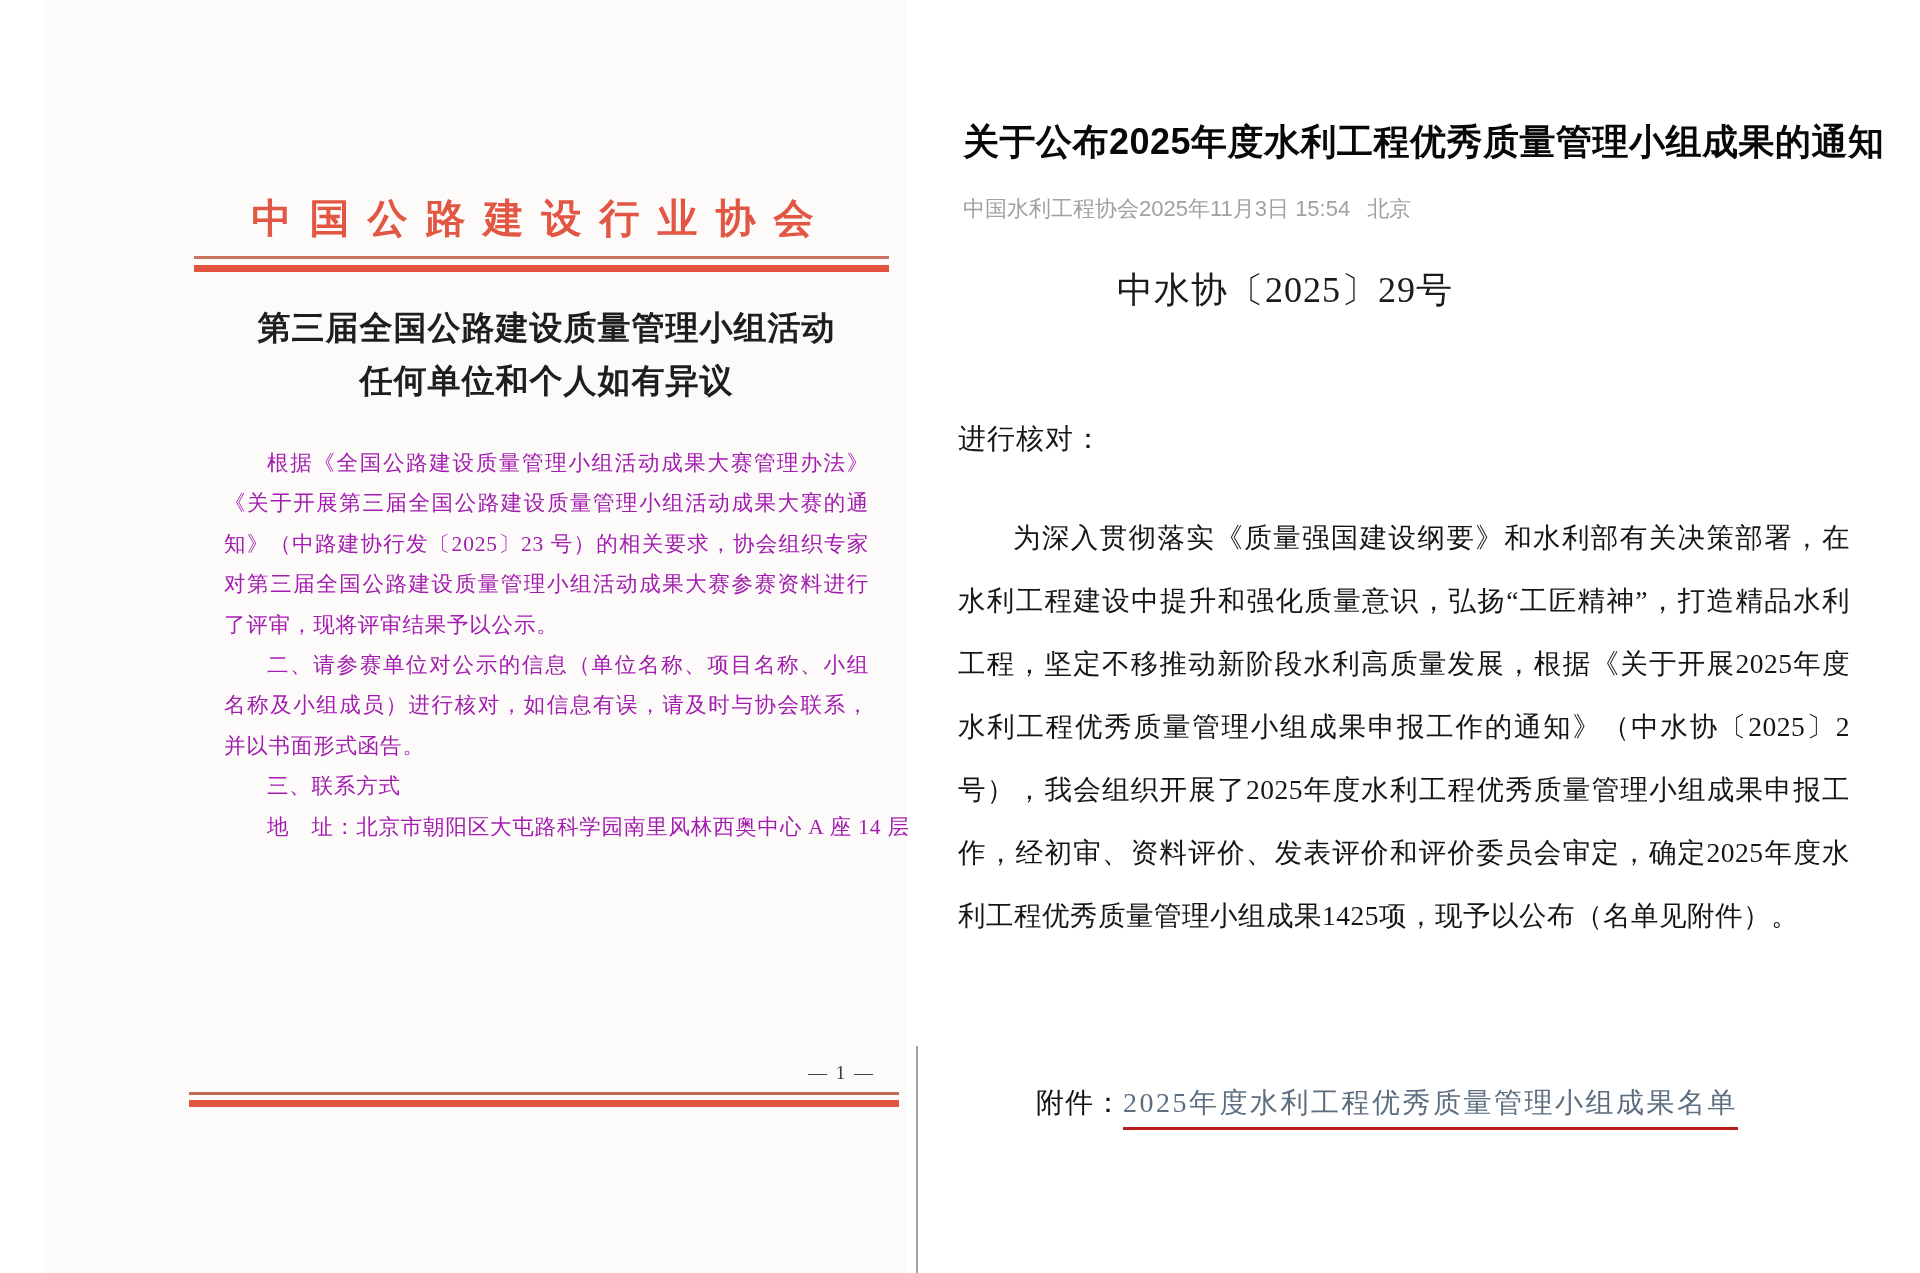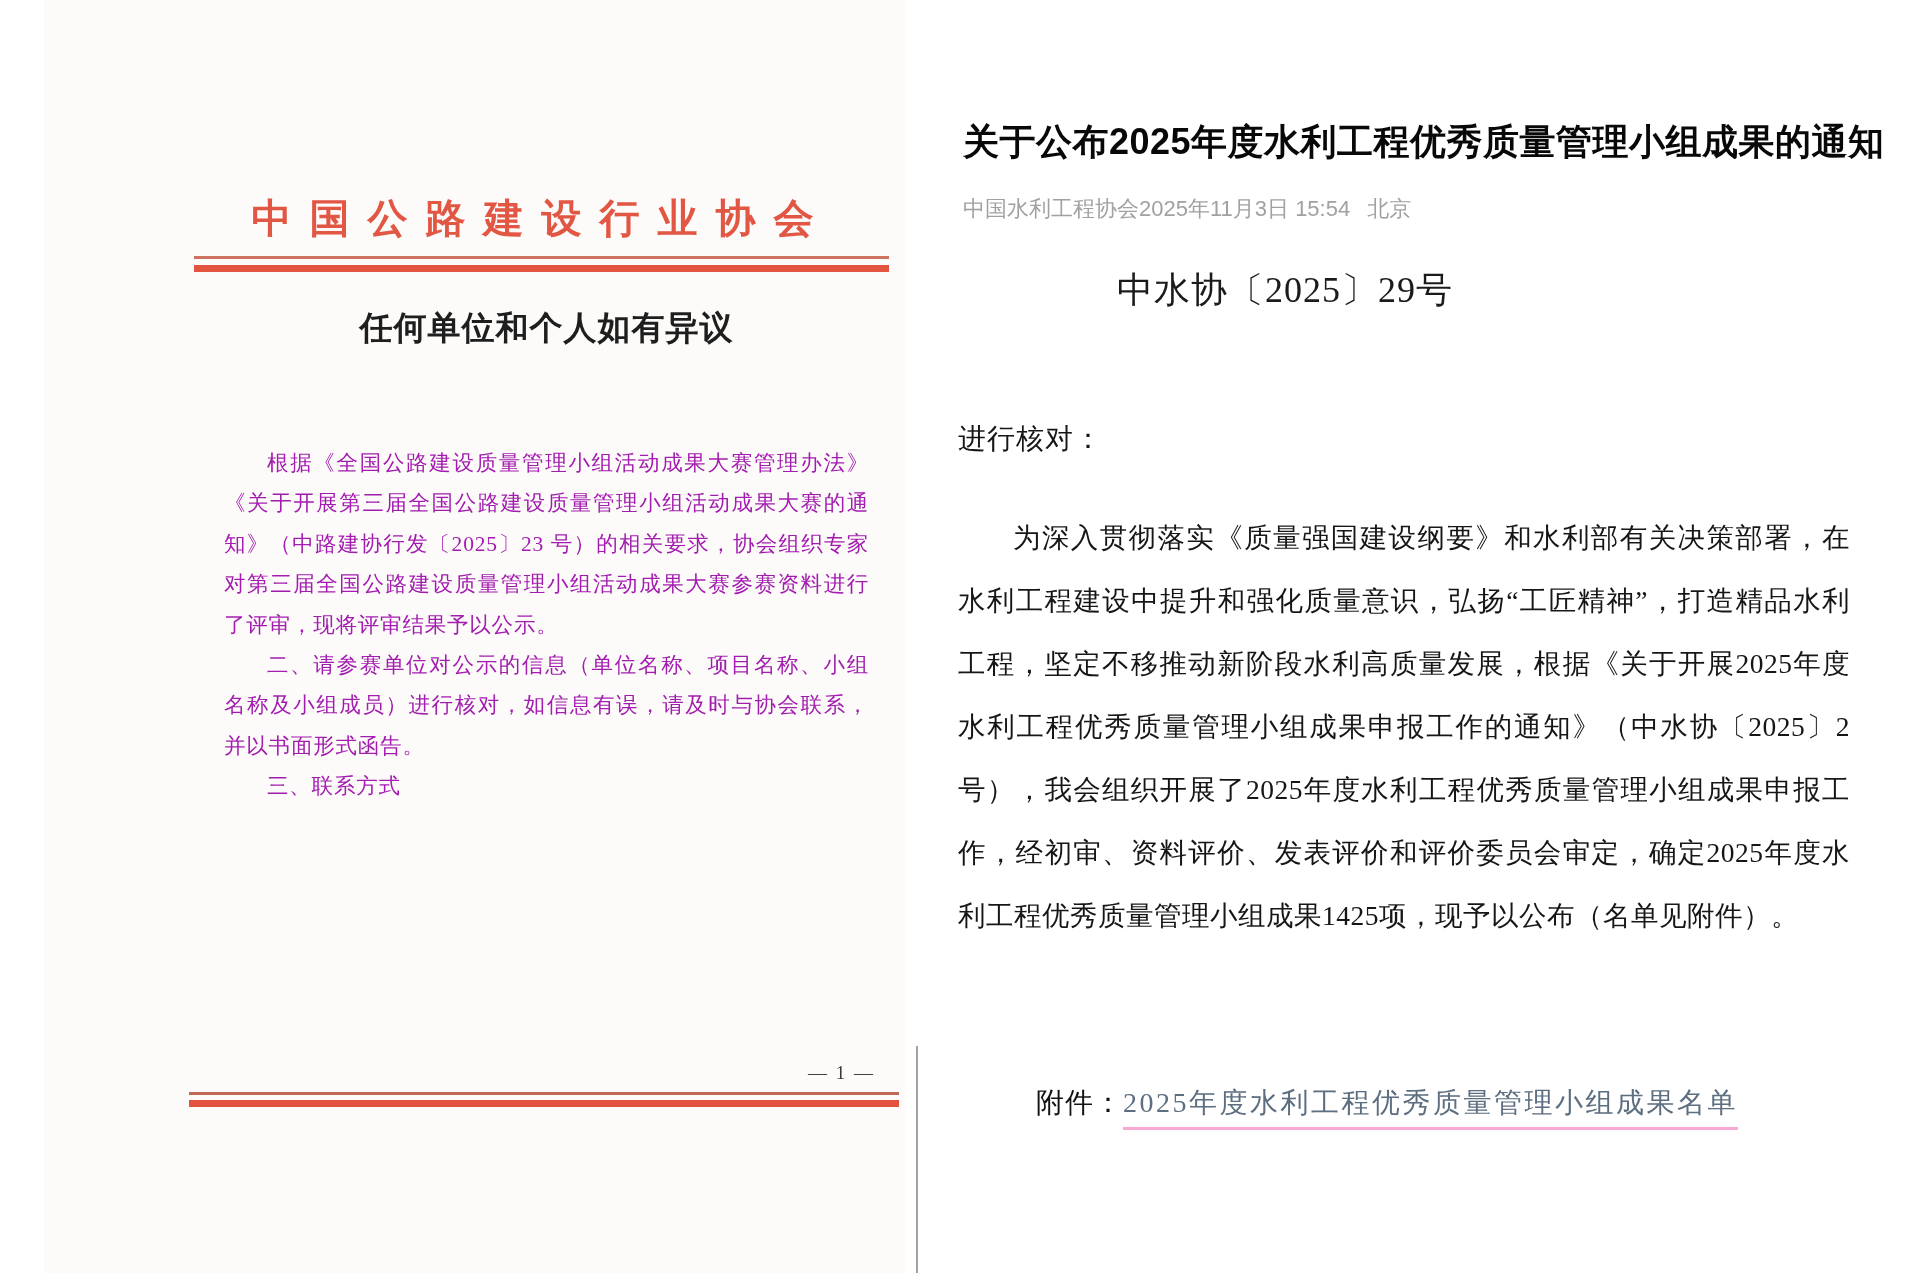--- a/index.html
+++ b/index.html
@@ -70,41 +70,43 @@
     position:absolute;left:958px;top:506px;width:892px;
     color:#161616;font-size:27.5px;line-height:63px;
     text-align:justify;text-indent:2em;letter-spacing:0.5px;
   }
   .attachment{
     position:absolute;left:1036px;top:1084px;
     font-size:28px;color:#111111;letter-spacing:1px;white-space:nowrap;
   }
   .attachment .att-link{
     color:#5c6e80;letter-spacing:2.5px;text-decoration:none;
-    border-bottom:3px solid #f9a8d4;padding-bottom:9px;cursor:pointer;
+    border-bottom:3px solid #b91c1c;padding-bottom:9px;cursor:pointer;
   }
 </style>
 </head>
 <body>
 
 <div class="left-page">
 
   <div class="assoc-name">中国公路建设行业协会</div>
 
   <div class="rule hdr-rule-thin"></div>
   <div class="rule hdr-rule-thick"></div>
 
   <div class="doc-title">
+    <div>第三届全国公路建设质量管理小组活动</div>
     <div>任何单位和个人如有异议</div>
   </div>
 
   <div class="left-body">
     <p>根据《全国公路建设质量管理小组活动成果大赛管理办法》《关于开展第三届全国公路建设质量管理小组活动成果大赛的通知》（中路建协行发〔2025〕23 号）的相关要求，协会组织专家对第三届全国公路建设质量管理小组活动成果大赛参赛资料进行了评审，现将评审结果予以公示。</p>
     <p>二、请参赛单位对公示的信息（单位名称、项目名称、小组名称及小组成员）进行核对，如信息有误，请及时与协会联系，并以书面形式函告。</p>
     <p>三、联系方式</p>
+    <p class="nowrap">地　址：北京市朝阳区大屯路科学园南里风林西奥中心 A 座 14 层</p>
   </div>
 
   <div class="page-num">— 1 —</div>
 
   <div class="rule ftr-rule-thin"></div>
   <div class="rule ftr-rule-thick"></div>
 </div>
 
 <div>
 

